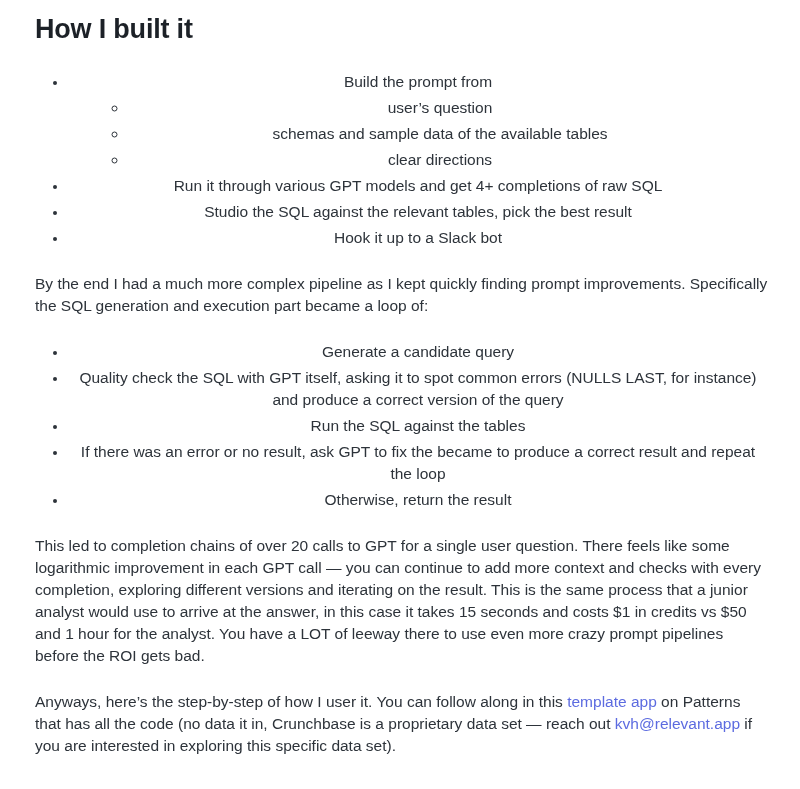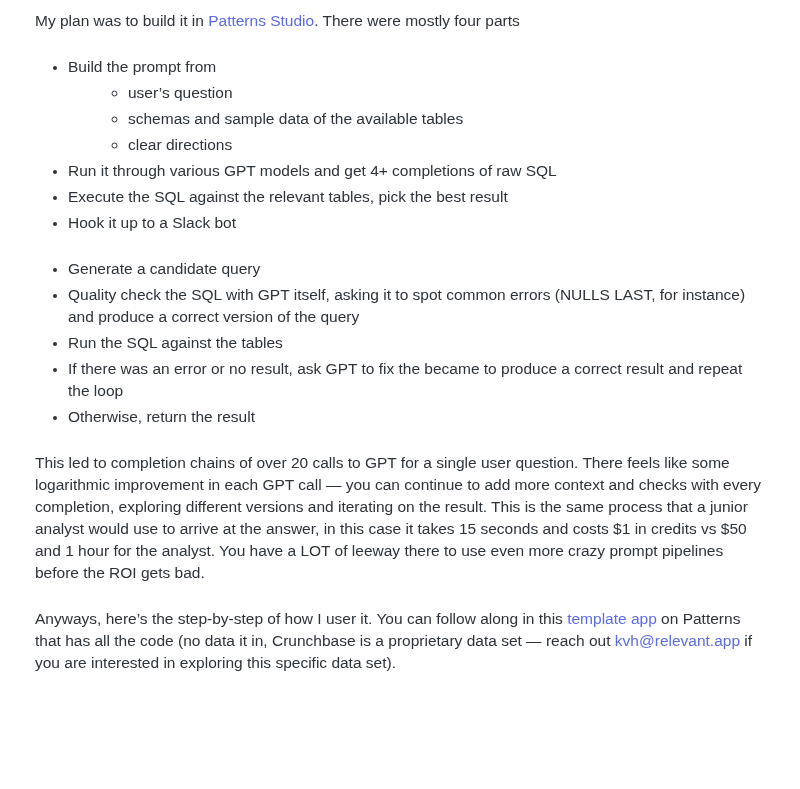--- a/index.html
+++ b/index.html
@@ -37,20 +37,21 @@
     margin: 0 0 24px 0;
   }
   ul.bullet-list {
     margin: 0 0 24px 0;
     padding: 0 0 0 33px;
     font-size: 15.5px;
     line-height: 22px;
   }
   ul.bullet-list > li {
     margin: 4px 0;
+    text-align: center;
   }
   ul.bullet-list > li::marker {
     color: var(--text-color);
     font-size: 13px;
   }
   ul.sub-list {
     list-style-type: circle;
     margin: 4px 0 4px 0;
     padding: 0 0 0 44px;
   }
@@ -61,39 +62,38 @@
     color: var(--link-color);
     text-decoration: none;
     cursor: pointer;
   }
 </style>
 </head>
 <body>
 
 <div class="article">
 
+  <h1 class="page-title">How I built it</h1>
 
-  <p class="para">
-    <span>My plan was to build it in </span><a class="inline-link">Patterns Studio</a><span>. There were mostly four parts</span>
-  </p>
 
   <ul class="bullet-list">
     <li>
       <span>Build the prompt from</span>
       <ul class="sub-list">
         <li>user’s question</li>
         <li>schemas and sample data of the available tables</li>
         <li>clear directions</li>
       </ul>
     </li>
     <li>Run it through various GPT models and get 4+ completions of raw SQL</li>
-    <li>Execute the SQL against the relevant tables, pick the best result</li>
+    <li>Studio the SQL against the relevant tables, pick the best result</li>
     <li>Hook it up to a Slack bot</li>
   </ul>
 
+  <p class="para">By the end I had a much more complex pipeline as I kept quickly finding prompt improvements. Specifically the SQL generation and execution part became a loop of:</p>
 
   <ul class="bullet-list">
     <li>Generate a candidate query</li>
     <li>Quality check the SQL with GPT itself, asking it to spot common errors (NULLS LAST, for instance) and produce a correct version of the query</li>
     <li>Run the SQL against the tables</li>
     <li>If there was an error or no result, ask GPT to fix the became to produce a correct result and repeat the loop</li>
     <li>Otherwise, return the result</li>
   </ul>
 
   <p class="para">This led to completion chains of over 20 calls to GPT for a single user question. There feels like some logarithmic improvement in each GPT call — you can continue to add more context and checks with every completion, exploring different versions and iterating on the result. This is the same process that a junior analyst would use to arrive at the answer, in this case it takes 15 seconds and costs $1 in credits vs $50 and 1 hour for the analyst. You have a LOT of leeway there to use even more crazy prompt pipelines before the ROI gets bad.</p>

